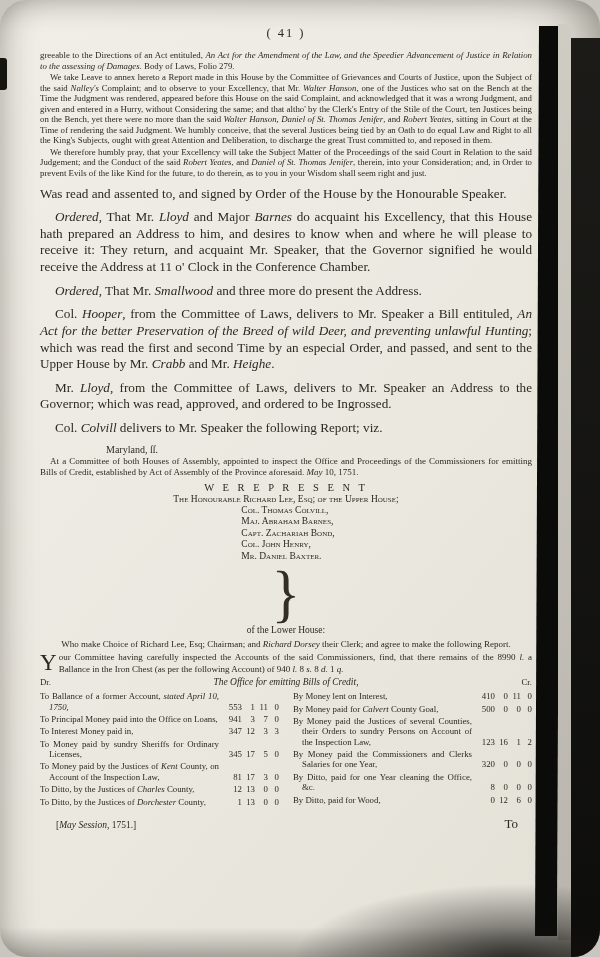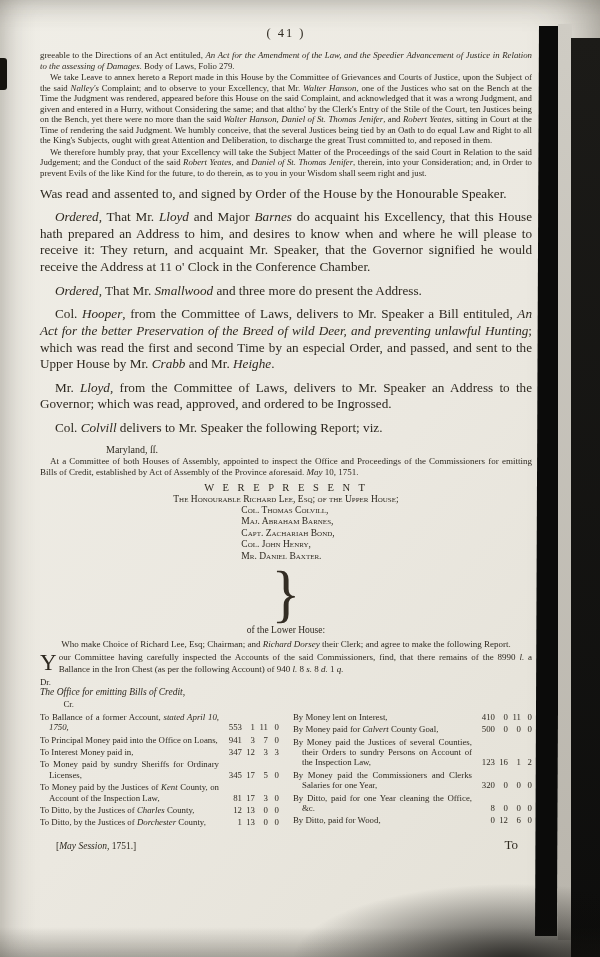--- a/index.html
+++ b/index.html
@@ -2,20 +2,21 @@
 <html><head>
 <meta charset="utf-8">
 <style>
   * { margin:0; padding:0; box-sizing:border-box; }
   html,body { background:#c9c6bf; }
   .page {
     position:relative; width:600px; height:957px; overflow:hidden;
     background:linear-gradient(130deg,#f0eee7 0%,#ebe8e0 55%,#e3e0d6 100%);
     color:#2e2920; font-family:"Liberation Serif", serif;
     box-shadow: inset 26px 0 34px -24px rgba(60,55,45,.38), inset -46px 0 52px -30px rgba(60,55,45,.42), inset 0 22px 30px -22px rgba(60,55,45,.3);
+    border-radius: 27px;
   }
   .content { position:relative; z-index:1; padding:26px 68px 0 40px; }
 
   .pageno { text-align:center; font-size:12.5px; letter-spacing:2px; margin-bottom:9px; }
 
   .smalltext p { font-size:8.8px; line-height:1.2; text-align:justify; }
   .smalltext p + p { text-indent:10px; margin-top:1px; }
 
   .bodytext p { font-size:13.2px; line-height:1.26; text-align:justify; margin-top:7px; }
   .bodytext p.ind { text-indent:15px; }
@@ -30,21 +31,21 @@
   .members div { padding-left:4px; }
   .brace { font-size:60px; line-height:52px; font-weight:400; transform:scaleY(1.05); color:#332d24; }
   .lh-label { font-size:9.5px; padding-bottom:2px; }
 
   .choice { font-size:9px; line-height:1.22; text-align:justify; text-align-last:center; margin-top:2px; }
 
   .summary { font-size:9px; line-height:1.25; text-align:justify; margin-top:3px; }
   .dropcap { float:left; font-size:23px; line-height:.85; padding:1px 2px 0 0; }
 
   .ledger { margin-top:2px; font-size:8.8px; line-height:1.18; }
-  .ledger-head { display:flex; align-items:flex-start;flex-direction:column; }
+  .ledger-head { display:flex; align-items:center; }
   .dr { width:34px; }
   .ltitle { flex:1; text-align:center; font-style:italic; font-size:9.5px; }
   .cr { width:34px; text-align:right; }
   .lcols { display:flex; gap:14px; margin-top:1px; }
   .lcol { flex:1; min-width:0; }
   .lrow { display:flex; align-items:flex-end; margin-top:2px; }
   .ldesc { flex:1; text-align:justify; padding-right:5px; padding-left:9px; text-indent:-9px; }
   .lamt { display:flex; flex:none; }
   .c1 { width:18px; text-align:right; }
   .c2 { width:13px; text-align:right; }

